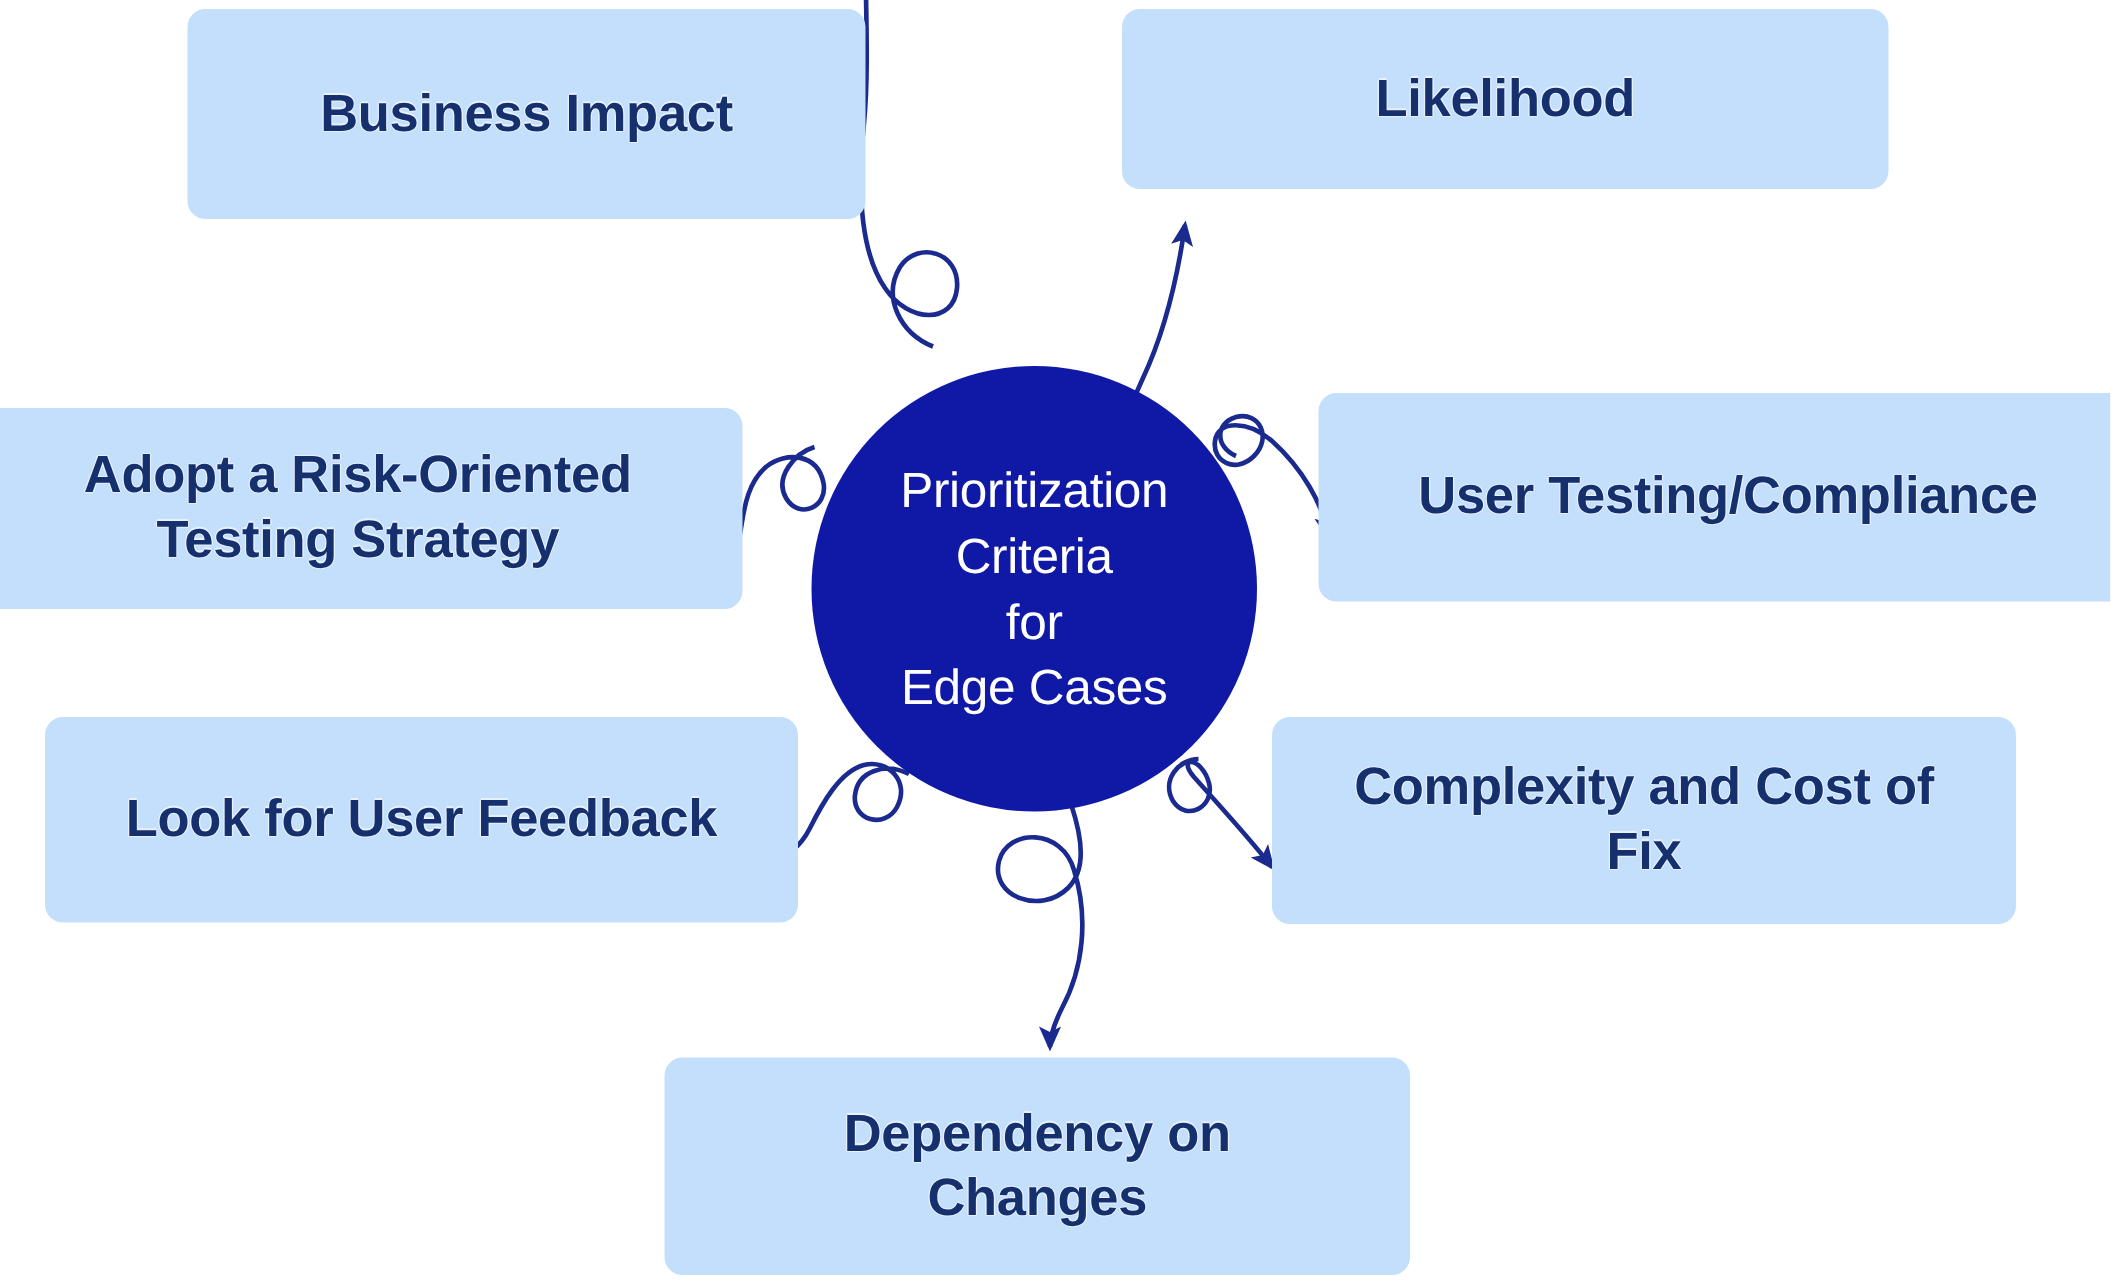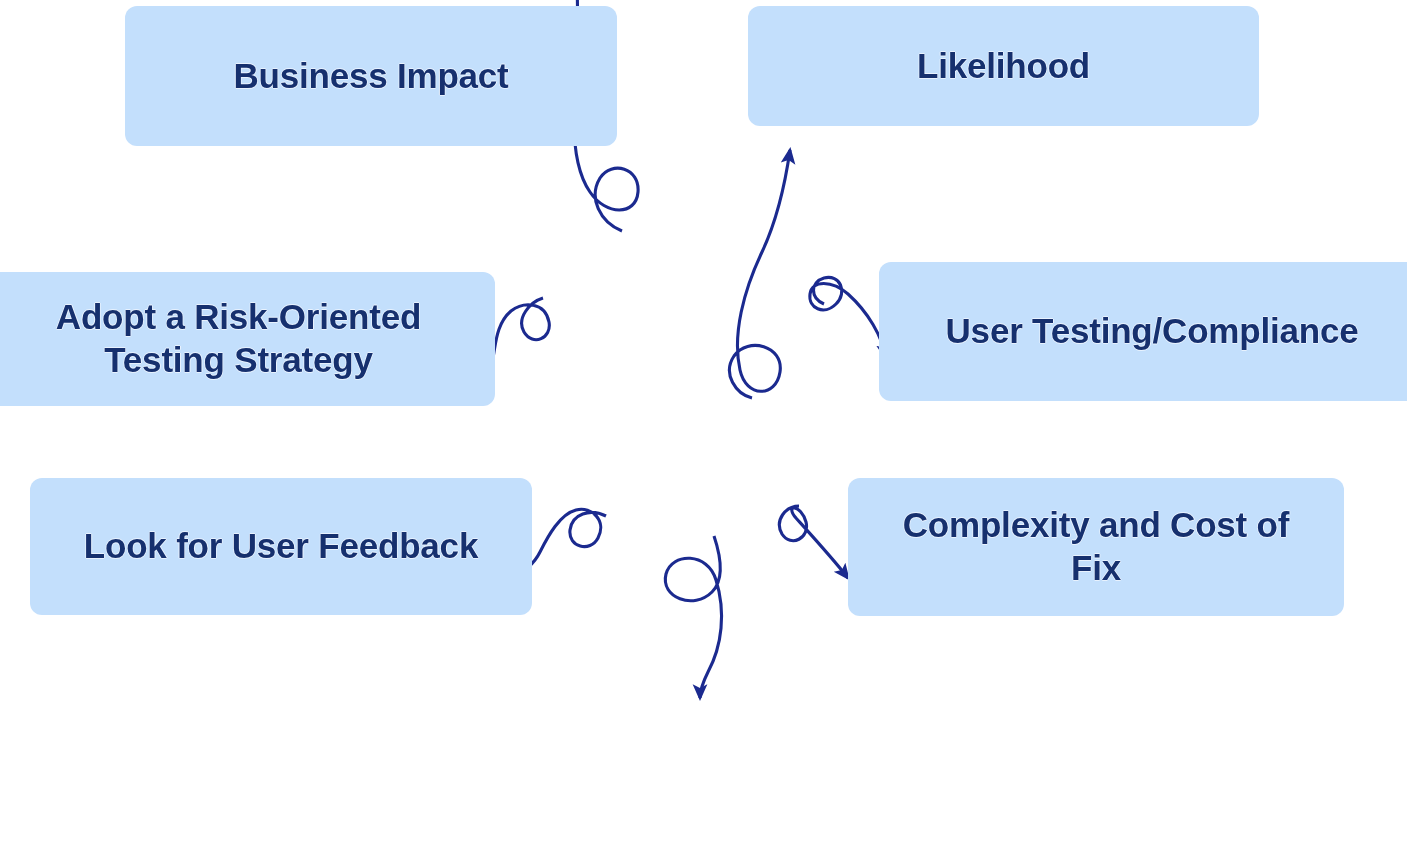--- a/index.html
+++ b/index.html
@@ -41,21 +41,21 @@
     line-height: 1.22;
     letter-spacing: -0.2px;
     text-shadow:
        0.8px 0 0 #e8f2fe,
       -0.8px 0 0 #e8f2fe,
        0 0.8px 0 #e8f2fe,
        0 -0.8px 0 #e8f2fe;
     white-space: pre-line;
   }
   
-  #box-business-impact   { left: 125px; top: 6px;   width: 492px; height: 140px; }
+  #box-business-impact   { left: 125px; top: 6px;   width: 452px; height: 140px; }
   #box-likelihood        { left: 748px; top: 6px;   width: 511px; height: 120px; }
   #box-risk-strategy     { left: -18px; top: 272px; width: 513px; height: 134px; }
   #box-user-safety       { left: 879px; top: 262px; width: 546px; height: 139px; }
   #box-user-feedback     { left: 30px;  top: 478px; width: 502px; height: 137px; }
   #box-complexity-cost   { left: 848px; top: 478px; width: 496px; height: 138px; }
   #box-dependency        { left: 443px; top: 705px; width: 497px; height: 145px; }
 
   #center-circle {
     position: absolute;
     left: 541px;
@@ -137,15 +137,25 @@
 
   <div class="node-box" id="box-user-feedback">
     <span class="node-label">Look for User Feedback</span>
   </div>
 
   <div class="node-box" id="box-complexity-cost">
     <span class="node-label">Complexity and Cost of
 Fix</span>
   </div>
 
+  <div class="node-box" id="box-dependency">
+    <span class="node-label">Dependency on
+Changes</span>
+  </div>
 
+  <div id="center-circle">
+    <span id="center-label">Prioritization
+Criteria
+for
+Edge Cases</span>
+  </div>
 
 </div>
 
 </body></html>

